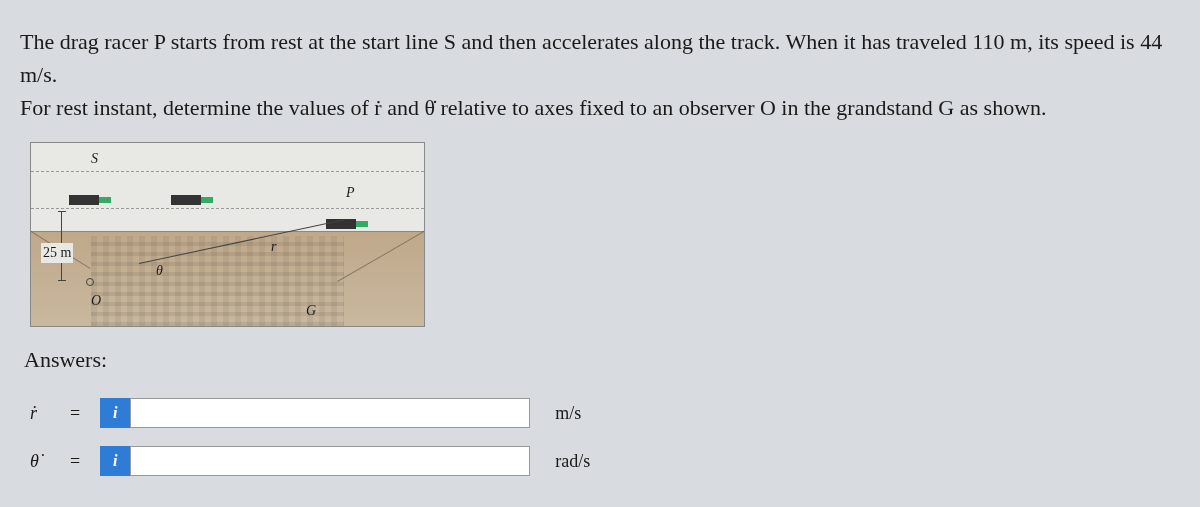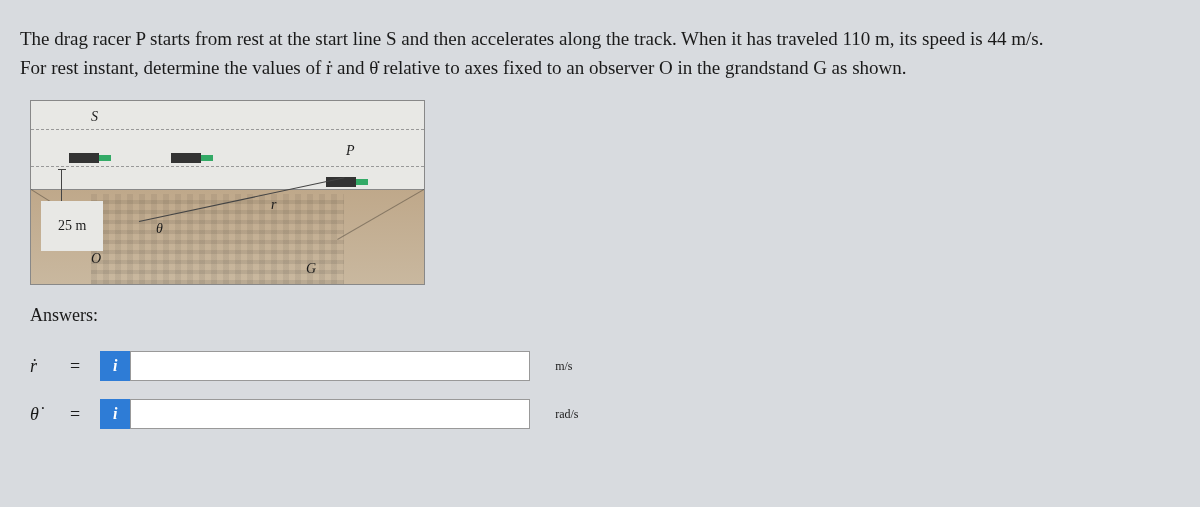--- a/index.html
+++ b/index.html
@@ -5,21 +5,21 @@
     * { margin: 0; padding: 0; box-sizing: border-box; }
     body {
       background: #d8dbdf;
       font-family: Georgia, 'Times New Roman', serif;
       width: 1200px;
       height: 507px;
       padding: 25px 20px;
       color: #1a1a1a;
     }
     .problem-text {
-      font-size: 19px;
+      font-size: 22px;
       line-height: 1.5;
       margin-bottom: 18px;
     }
     .diagram {
       border: 1px solid #888;
       width: 395px;
       height: 185px;
       margin-left: 10px;
       margin-bottom: 20px;
       position: relative;
@@ -53,21 +53,21 @@
     .label { position: absolute; font-style: italic; font-size: 14px; }
     .label-S { top: 8px; left: 60px; }
     .label-P { top: 42px; left: 315px; }
     .label-r { top: 96px; left: 240px; }
     .label-theta { top: 120px; left: 125px; font-family: serif; }
     .label-O { top: 150px; left: 60px; }
     .label-G { top: 160px; left: 275px; }
     .label-25m {
       position: absolute; top: 100px; left: 10px;
       font-size: 14px; font-style: normal;
-      background: #e8e8e5; padding: 17px;
+      background: #e8e8e5; padding: 2px;
     }
     .vert-bracket {
       position: absolute; left: 30px; top: 68px; height: 70px;
       border-left: 1px solid #444;
     }
     .vert-bracket::before,.vert-bracket::after {
       content:''; position:absolute; left:-4px; width:8px; height:1px; background:#444;
     }
     .vert-bracket::before{ top:0; }
     .vert-bracket::after{ bottom:0; }
@@ -78,22 +78,22 @@
     .grandstand {
       position:absolute; bottom:0; left:60px; right:80px; height:90px;
       background: repeating-linear-gradient(90deg, rgba(0,0,0,0.06) 0 6px, transparent 6px 12px),
                   repeating-linear-gradient(0deg, rgba(0,0,0,0.08) 0 4px, transparent 4px 10px);
     }
     .perspective-line{ position:absolute; border-top:1px solid rgba(0,0,0,0.3); }
     .pl1{ left:0; top:88px; width:70px; transform-origin:left; transform:rotate(32deg);}
     .pl2{ right:0; top:88px; width:100px; transform-origin:right; transform:rotate(-30deg);}
 
     .answers-label {
-      font-size: 18px;
-      margin-left: 10px;
+      font-size: 22px;
+      margin-left: 4px;
       margin-bottom: 25px;
     }
     .answer-row {
       display: flex;
       align-items: center;
       margin-left: 10px;
       margin-bottom: 18px;
     }
     .answer-var {
       font-family: Georgia, serif;
@@ -116,21 +116,21 @@
       font-style: italic;
     }
     .answer-input {
       height: 30px;
       width: 400px;
       border: 1px solid #999;
       background: #fff;
       padding: 0 6px;
       font-size: 14px;
     }
-    .unit { margin-left: 25px; font-size: 12px; text-align: right; }
+    .unit { margin-left: 25px; font-size: 18px; text-align: right; }
   </style>
 </head>
 <body>
 
 <div class="problem-text">
   <span>The drag racer P starts from rest at the start line S and then accelerates along the track. When it has traveled 110 m, its speed is 44 m/s.</span><br>
   <span>For rest instant, determine the values of ṙ and θ̇ relative to axes fixed to an observer O in the grandstand G as shown.</span>
 </div>
 
 <div class="diagram">

